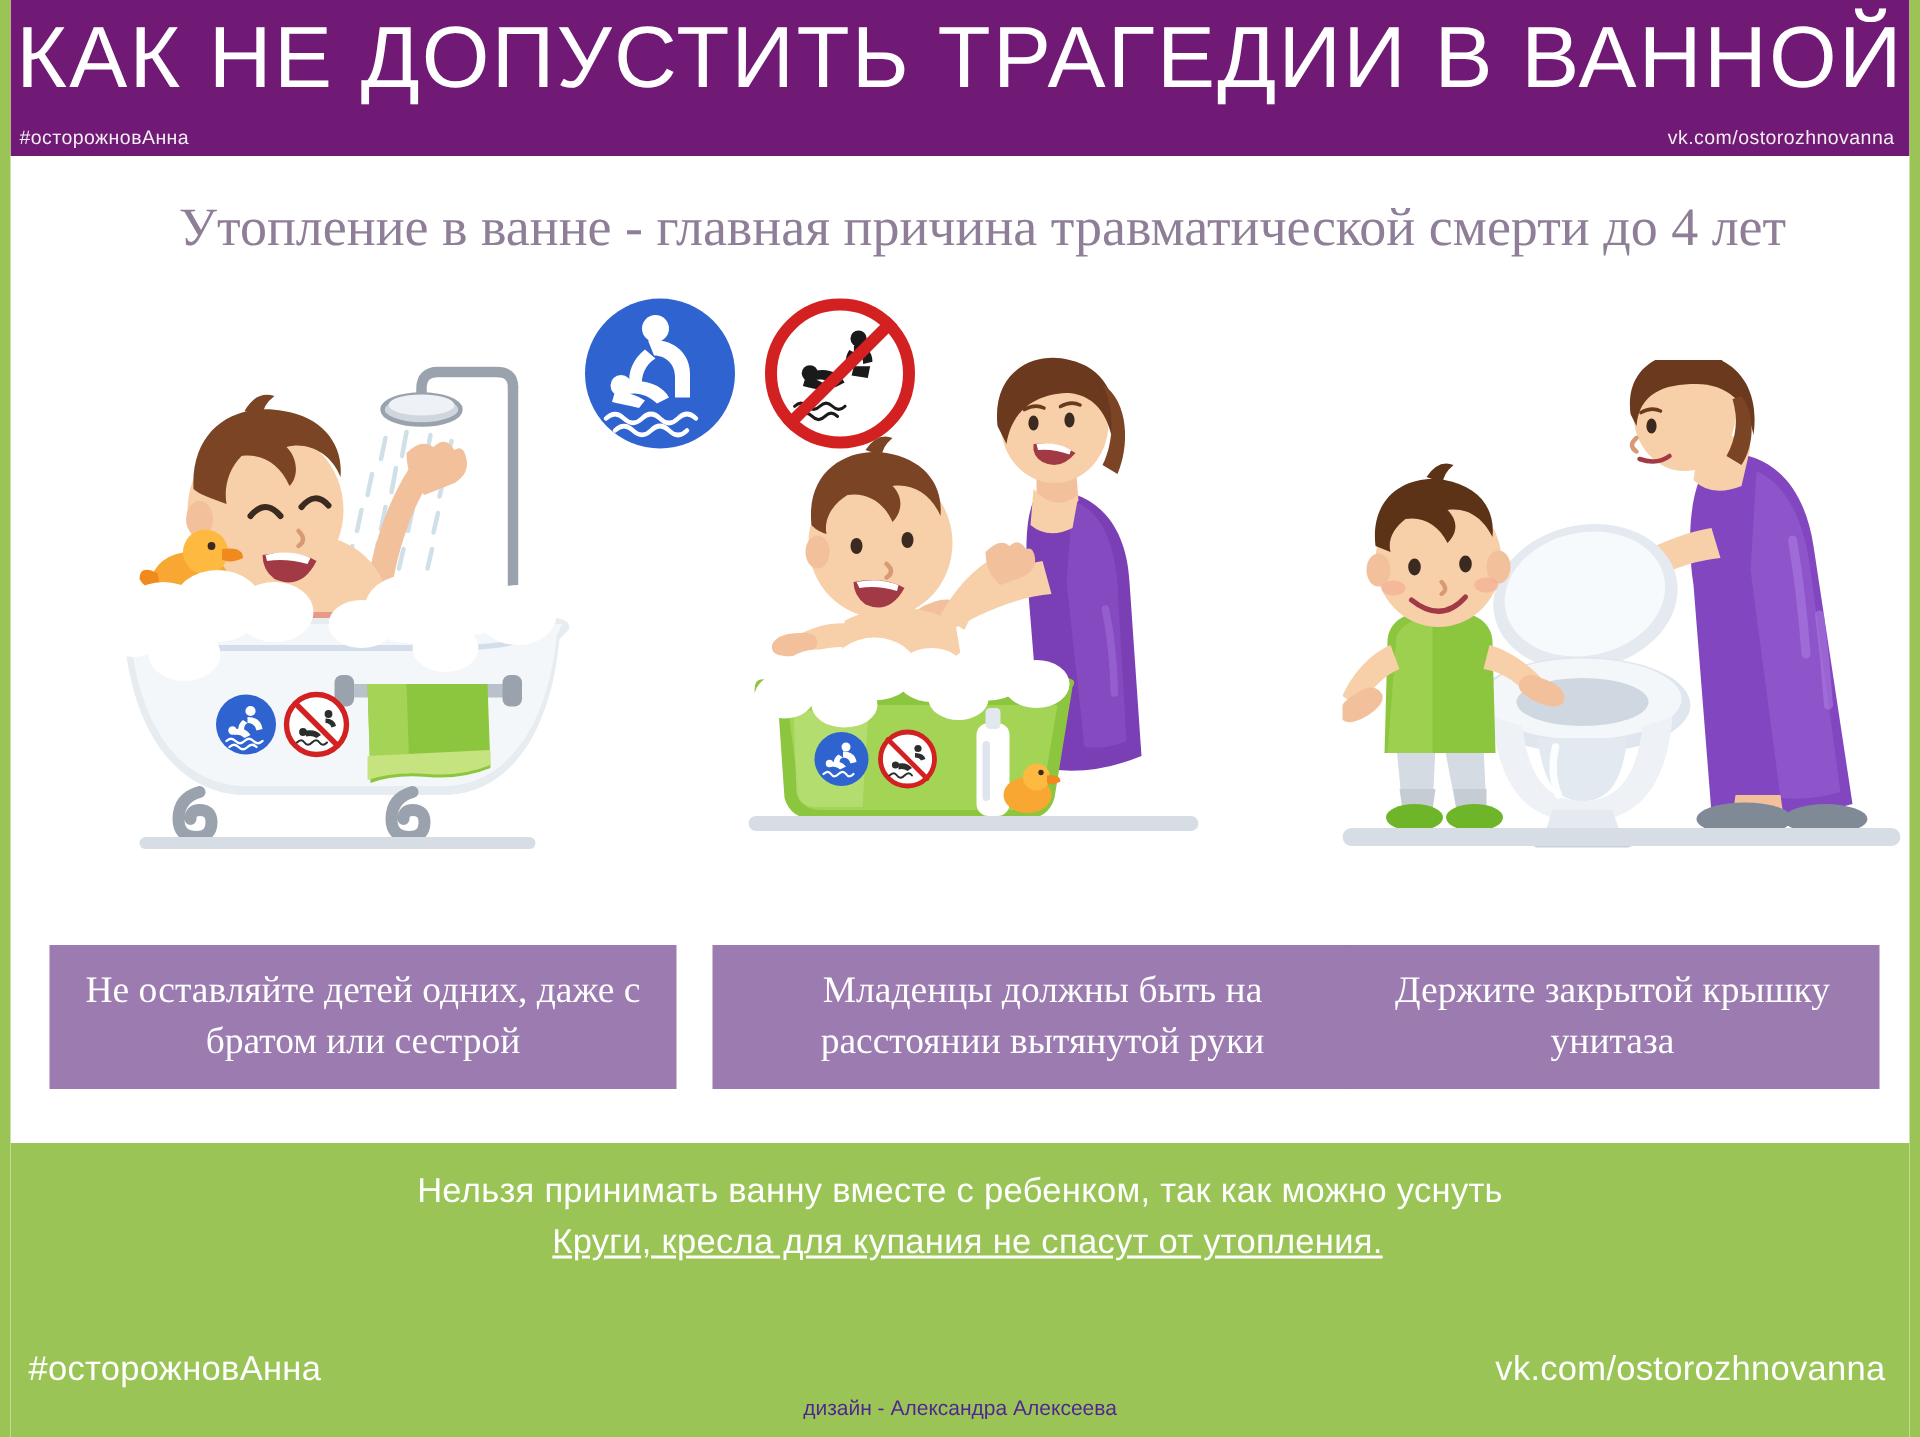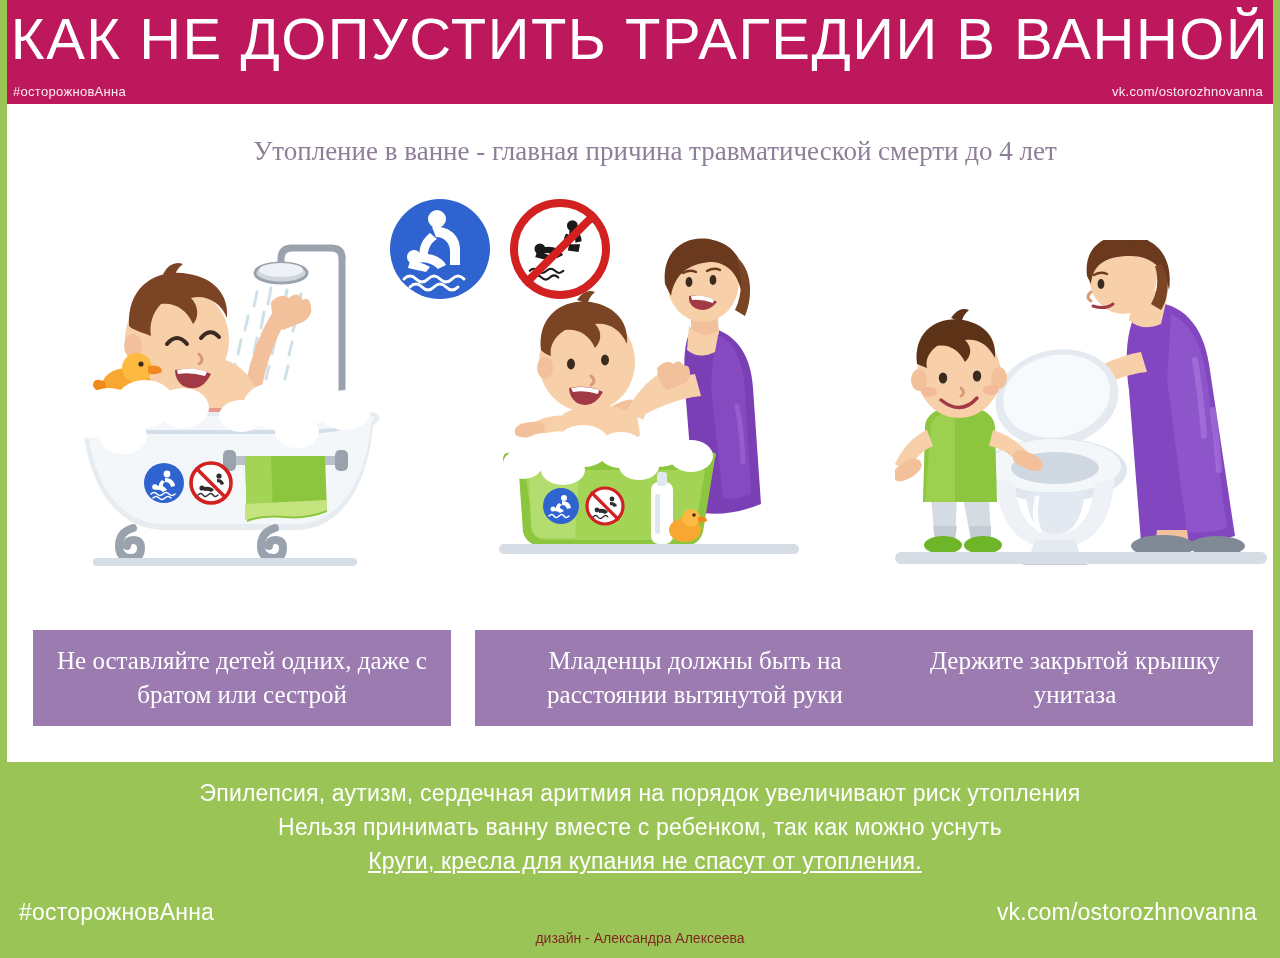--- a/index.html
+++ b/index.html
@@ -16,21 +16,21 @@
     background:#ffffff;
     box-sizing:border-box;
     border-left:7px solid #9ac556;
     border-right:7px solid #9ac556;
     overflow:hidden;
   }
 
   
   .header{
     position:absolute;left:0;top:0;width:1266px;height:104px;
-    background:#be185d;
+    background:#701a75;
     overflow:hidden;
   }
   .header-title{
     position:absolute;left:0;right:0;top:8px;
     text-align:center;
     color:#ffffff;
     font-size:58px;
     line-height:62px;
     font-weight:400;
     letter-spacing:1.5px;
@@ -46,21 +46,21 @@
     position:absolute;right:10px;bottom:5px;
     color:#ffffff;font-size:13px;opacity:.92;
     letter-spacing:.3px;
   }
 
   
   .subtitle{
     position:absolute;left:0;right:0;top:131px;
     text-align:center;
     color:#8e7e97;
-    font-size:27px;
+    font-size:36px;
     line-height:40px;
     white-space:nowrap;
     font-family:"Liberation Serif","DejaVu Serif",serif;
     padding-left:30px;
   }
 
   
   .signs{
     position:absolute;left:383px;top:194px;
     width:220px;height:110px;
@@ -126,21 +126,21 @@
   .footer-tag-left{
     position:absolute;left:12px;top:137px;
     color:#ffffff;font-size:23px;letter-spacing:.2px;
   }
   .footer-tag-right{
     position:absolute;right:16px;top:137px;
     color:#ffffff;font-size:23px;letter-spacing:.2px;
   }
   .footer-credit{
     position:absolute;left:0;right:0;bottom:12px;
-    text-align:center;color:#7f1d1d;font-size:14px;opacity:.95;
+    text-align:center;color:#4c1d95;font-size:14px;opacity:.95;
   }
 </style>
 </head>
 <body>
 
 <div class="poster">
 
   <div class="header">
     <div class="header-title">КАК НЕ ДОПУСТИТЬ ТРАГЕДИИ В ВАННОЙ</div>
     <div class="header-tag-left">#осторожновАнна</div>
@@ -536,21 +536,20 @@
   </div>
   <div class="caption caption-2">
     <span>Младенцы должны быть на расстоянии вытянутой руки</span>
   </div>
   <div class="caption caption-3">
     <span>Держите закрытой крышку унитаза</span>
   </div>
 
   <div class="footer">
     <div class="footer-lines">
-      <div class="footer-line l1">Эпилепсия, аутизм, сердечная аритмия на порядок увеличивают риск утопления</div>
       <div class="footer-line l2">Нельзя принимать ванну вместе с ребенком, так как можно уснуть</div>
       <div class="footer-line l4">Круги, кресла для купания не спасут от утопления.</div>
     </div>
     <div class="footer-tag-left">#осторожновАнна</div>
     <div class="footer-tag-right">vk.com/ostorozhnovanna</div>
     <div class="footer-credit">дизайн - Александра Алексеева</div>
   </div>
 
 </div>
 

